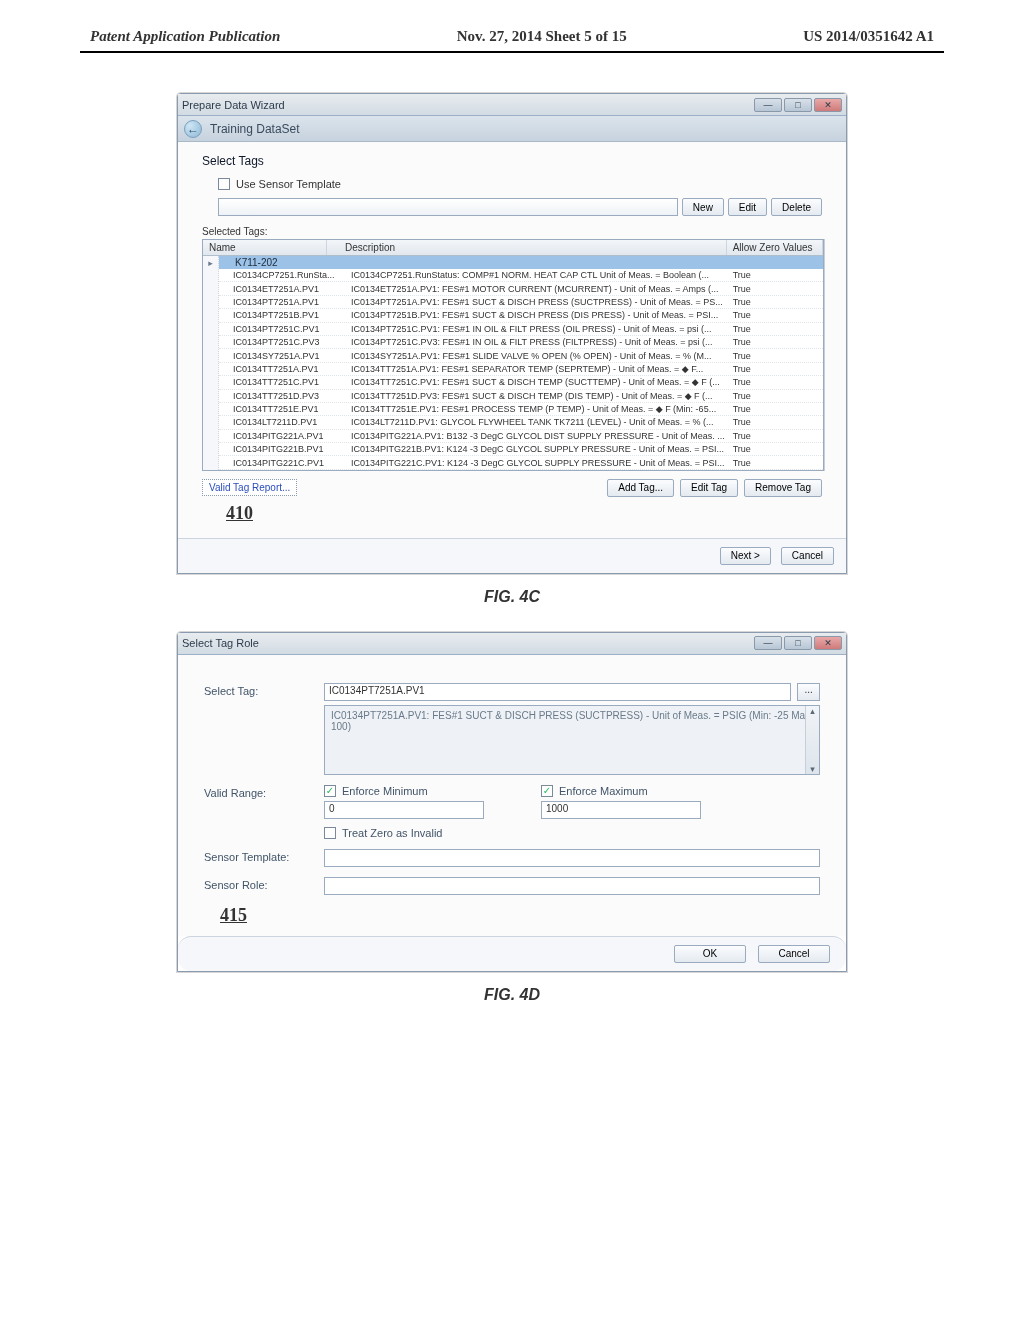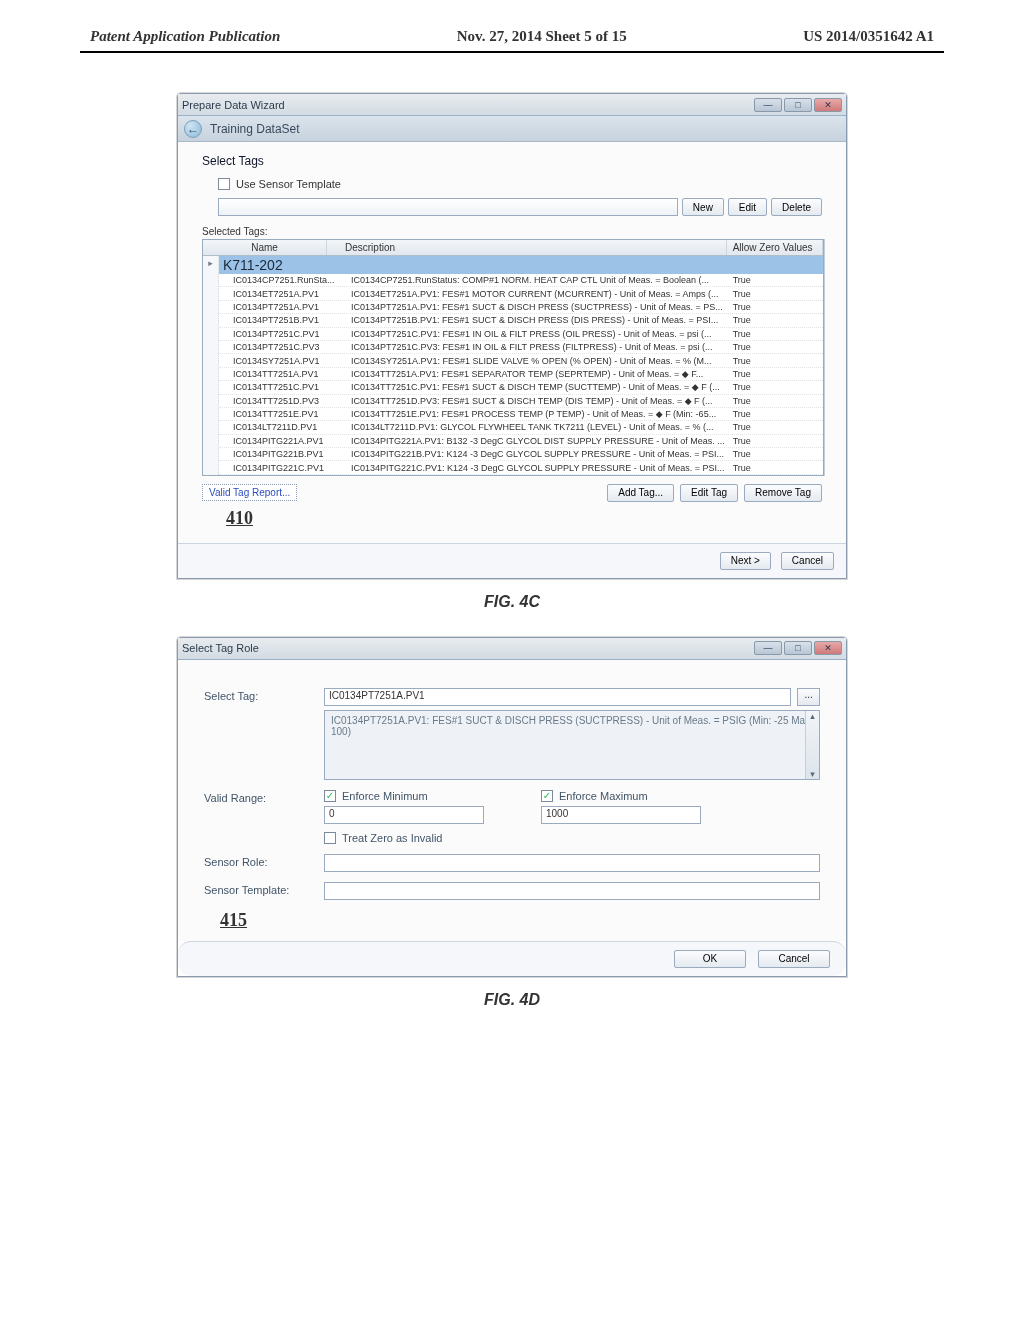--- a/index.html
+++ b/index.html
@@ -111,37 +111,37 @@
   .selected-tags-label { font-size:10px; color:#333; margin: 6px 0 2px 0;}
 
   .grid {
     border:1px solid #9aaabf; background:#fff;
   }
   .grid-head {
     display:flex; background:linear-gradient(#f3f6f9,#e1e7ee);
     border-bottom:1px solid #b0bdcb; font-size:10px; color:#333;
   }
   .grid-head > div { padding:2px 6px; border-right:1px solid #cdd6df;}
-  .col-name { width:124px;text-align:center;}
+  .col-name { width:124px;}
   .col-desc { flex:1;margin-left:12px;}
   .col-zero { width:96px; border-right:none;}
 
   .treehost { display:flex; }
   .gutter {
     width:16px; background:#f5f7fa; border-right:1px dotted #cfd7e0;
     display:flex; flex-direction:column;
   }
   .gutter .node {
     height:14px; display:flex; align-items:center; justify-content:center;
     font-size:9px; color:#6a7a8a;
   }
   .rows { flex:1; }
 
   .root-row {
-    background:#9cc2e8; color:#1a2a3a; font-size:14px; padding:1px 4px;
+    background:#9cc2e8; color:#1a2a3a; font-size:10px; padding:1px 16px;
   }
   .row {
     display:flex; font-size:9px; color:#333;
     border-bottom:1px dotted #e0e5ea; height:13.4px; align-items:center;
   }
   .row .cname { width:128px; padding-left:14px; white-space:nowrap; overflow:hidden; text-overflow:ellipsis;}
   .row .cdesc { flex:1; padding:0 4px; white-space:nowrap; overflow:hidden; text-overflow:ellipsis;}
   .row .czero { width:94px; padding-left:4px;}
 
   .grid-scroll {
@@ -398,32 +398,32 @@
             <div class="numbox"><span>1000</span></div>
           </div>
         </div>
         <div class="chklab" style="margin-top:8px;">
           <div class="checkbox"></div>
           <span>Treat Zero as Invalid</span>
         </div>
       </div>
     </div>
 
+    <div class="form-row" style="margin-top:2px;">
+      <div class="lab">Sensor Template:</div>
+      <div class="ctl">
+          <div class="tbx"></div>
+        </div>
+    </div>
     <div class="form-row">
       <div class="lab">Sensor Role:</div>
       <div class="ctl">
           <div class="tbx"></div>
         </div>
     </div>
-    <div class="form-row" style="margin-top:2px;">
-      <div class="lab">Sensor Template:</div>
-      <div class="ctl">
-          <div class="tbx"></div>
-        </div>
-    </div>
     <div class="ref-415">415</div>
   </div>
   <div class="w2-foot">
     <button class="btn" style="width:72px">OK</button>
     <button class="btn" style="width:72px">Cancel</button>
   </div>
 </div>
 
 <div class="fig-caption">FIG. 4D</div>
 

